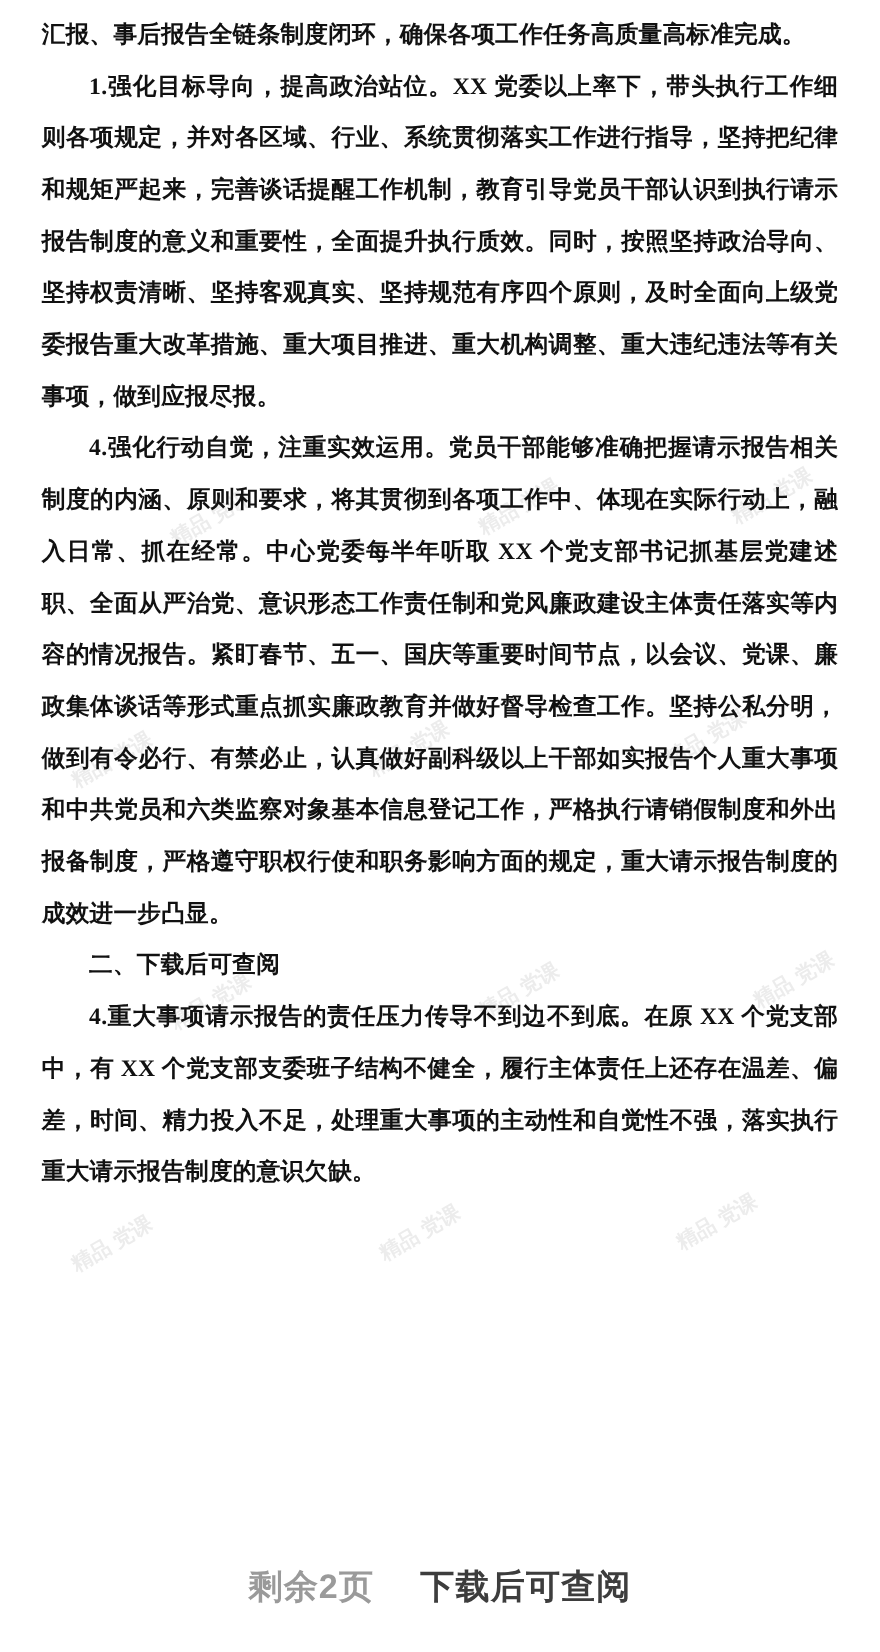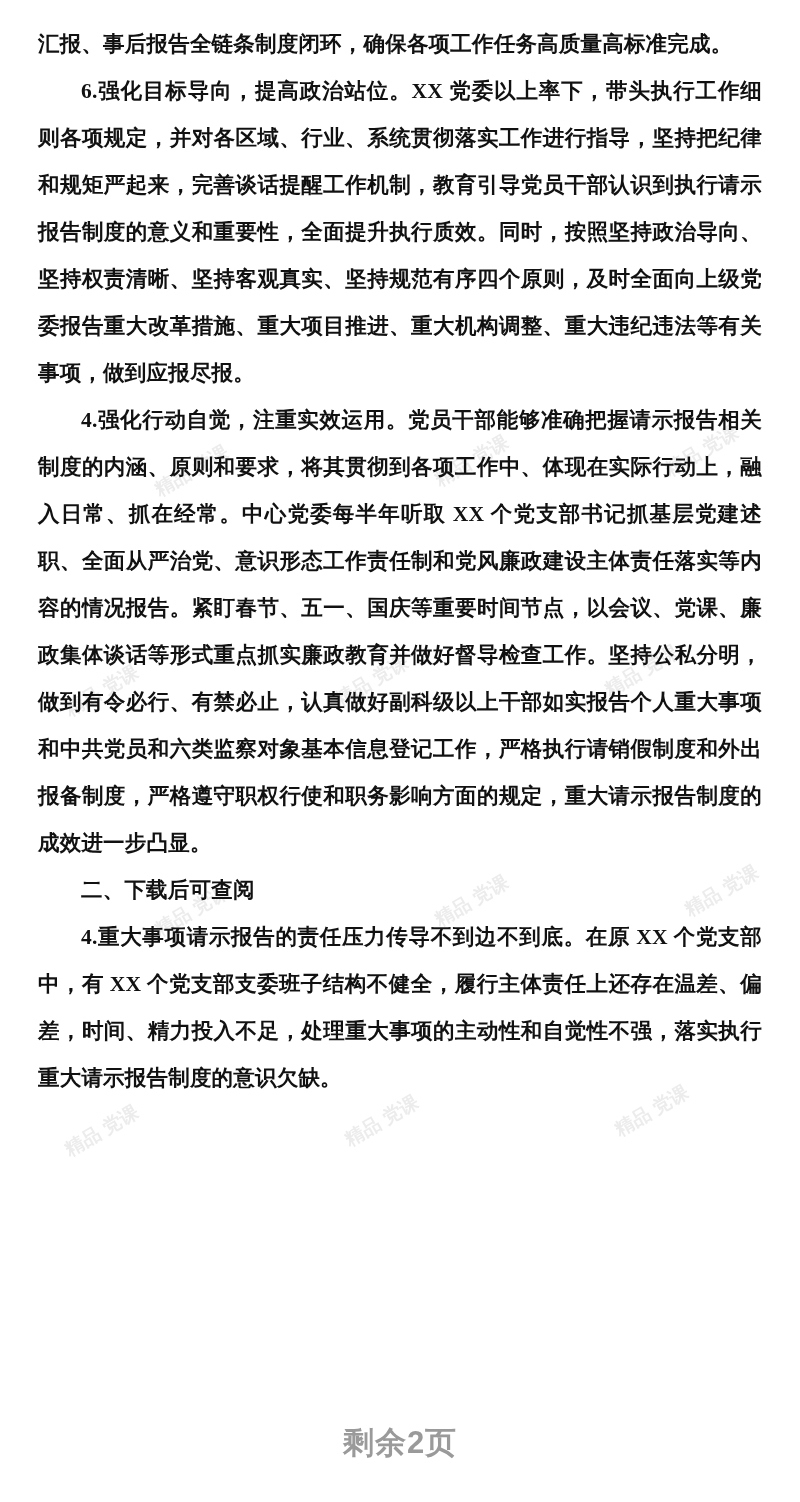--- a/index.html
+++ b/index.html
@@ -20,21 +20,21 @@
     width: 800px;
     height: 1502px;
     background: #ffffff;
     box-sizing: border-box;
     padding: 0 38px;
   }
 
   .doc-body {
     position: relative;
     z-index: 2;
-    padding-top: 21px;
+    padding-top: 8px;
   }
 
   .para {
     font-size: 21.5px;
     line-height: 47px;
     color: #111111;
     text-align: justify;
     text-justify: inter-ideograph;
     margin: 0;
     letter-spacing: 0.2px;
@@ -124,25 +124,26 @@
     <span class="wm" style="left:150px; top:920px;">精品 党课</span>
     <span class="wm" style="left:430px; top:910px;">精品 党课</span>
     <span class="wm" style="left:680px; top:900px;">精品 党课</span>
     <span class="wm" style="left:60px; top:1140px;">精品 党课</span>
     <span class="wm" style="left:340px; top:1130px;">精品 党课</span>
     <span class="wm" style="left:610px; top:1120px;">精品 党课</span>
   </div>
 
   <div class="doc-body">
     <p class="para">汇报、事后报告全链条制度闭环，确保各项工作任务高质量高标准完成。</p>
-    <p class="para indent">6.强化目标导向，提高政治站位。XX 党委以上率下，带头执行工作细则各项规定，并对各区域、行业、系统贯彻落实工作进行指导，坚持把纪律和规矩严起来，完善谈话提醒工作机制，教育引导党员干部认识到执行请示报告制度的意义和重要性，全面提升执行质效。同时，按照坚持政治导向、坚持权责清晰、坚持客观真实、坚持规范有序四个原则，及时全面向上级党委报告重大改革措施、重大项目推进、重大机构调整、重大违纪违法等有关事项，做到应报尽报。</p>
+    <p class="para indent">1.强化目标导向，提高政治站位。XX 党委以上率下，带头执行工作细则各项规定，并对各区域、行业、系统贯彻落实工作进行指导，坚持把纪律和规矩严起来，完善谈话提醒工作机制，教育引导党员干部认识到执行请示报告制度的意义和重要性，全面提升执行质效。同时，按照坚持政治导向、坚持权责清晰、坚持客观真实、坚持规范有序四个原则，及时全面向上级党委报告重大改革措施、重大项目推进、重大机构调整、重大违纪违法等有关事项，做到应报尽报。</p>
     <p class="para indent">4.强化行动自觉，注重实效运用。党员干部能够准确把握请示报告相关制度的内涵、原则和要求，将其贯彻到各项工作中、体现在实际行动上，融入日常、抓在经常。中心党委每半年听取 XX 个党支部书记抓基层党建述职、全面从严治党、意识形态工作责任制和党风廉政建设主体责任落实等内容的情况报告。紧盯春节、五一、国庆等重要时间节点，以会议、党课、廉政集体谈话等形式重点抓实廉政教育并做好督导检查工作。坚持公私分明，做到有令必行、有禁必止，认真做好副科级以上干部如实报告个人重大事项和中共党员和六类监察对象基本信息登记工作，严格执行请销假制度和外出报备制度，严格遵守职权行使和职务影响方面的规定，重大请示报告制度的成效进一步凸显。</p>
     <p class="para indent">二、下载后可查阅</p>
     <p class="para indent">4.重大事项请示报告的责任压力传导不到边不到底。在原 XX 个党支部中，有 XX 个党支部支委班子结构不健全，履行主体责任上还存在温差、偏差，时间、精力投入不足，处理重大事项的主动性和自觉性不强，落实执行重大请示报告制度的意识欠缺。</p>
   </div>
 
   <div class="fade"></div>
 
   <div class="footer-bar">
     <span class="footer-remaining">剩余2页</span>
+    <span class="footer-download">下载后可查阅</span>
   </div>
 
 </div>
 
 </body></html>

